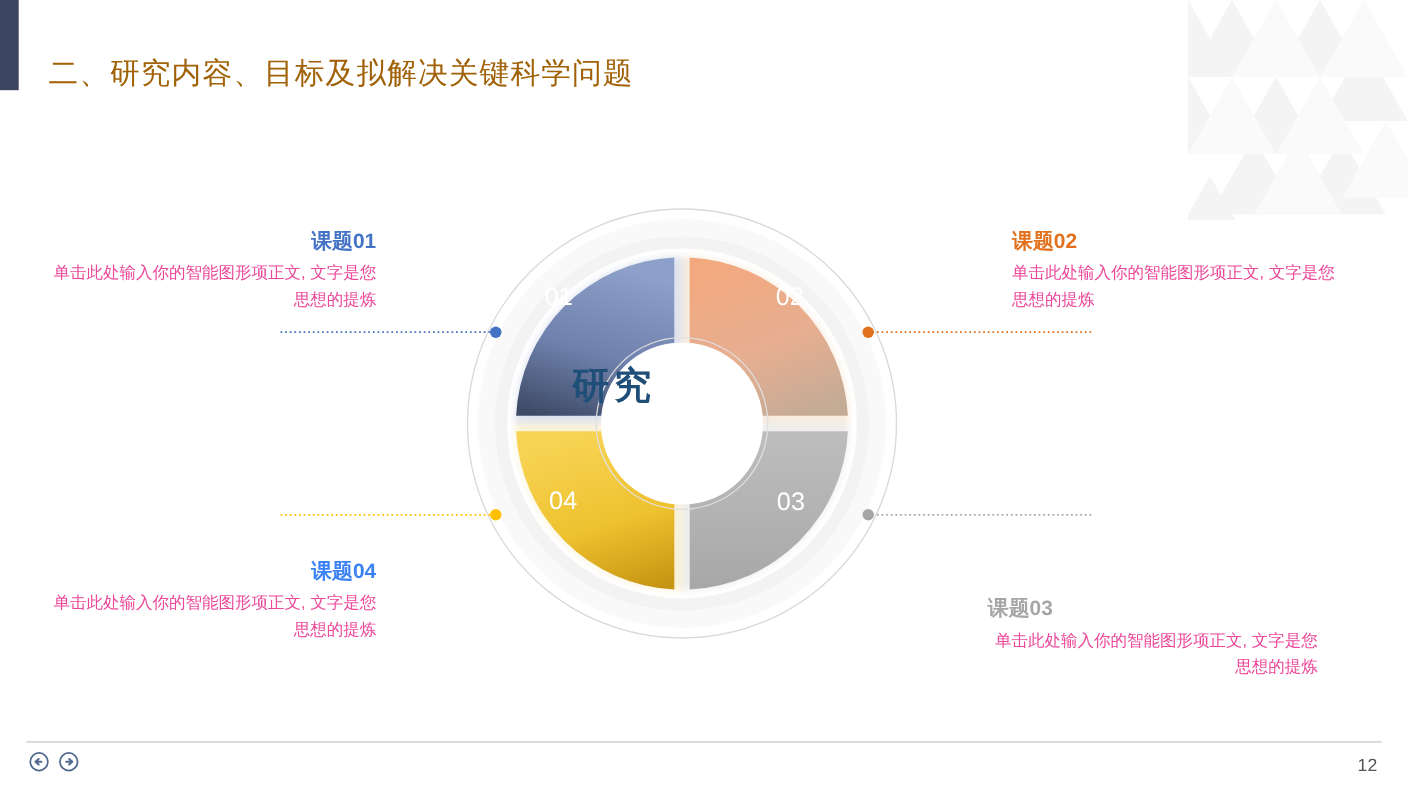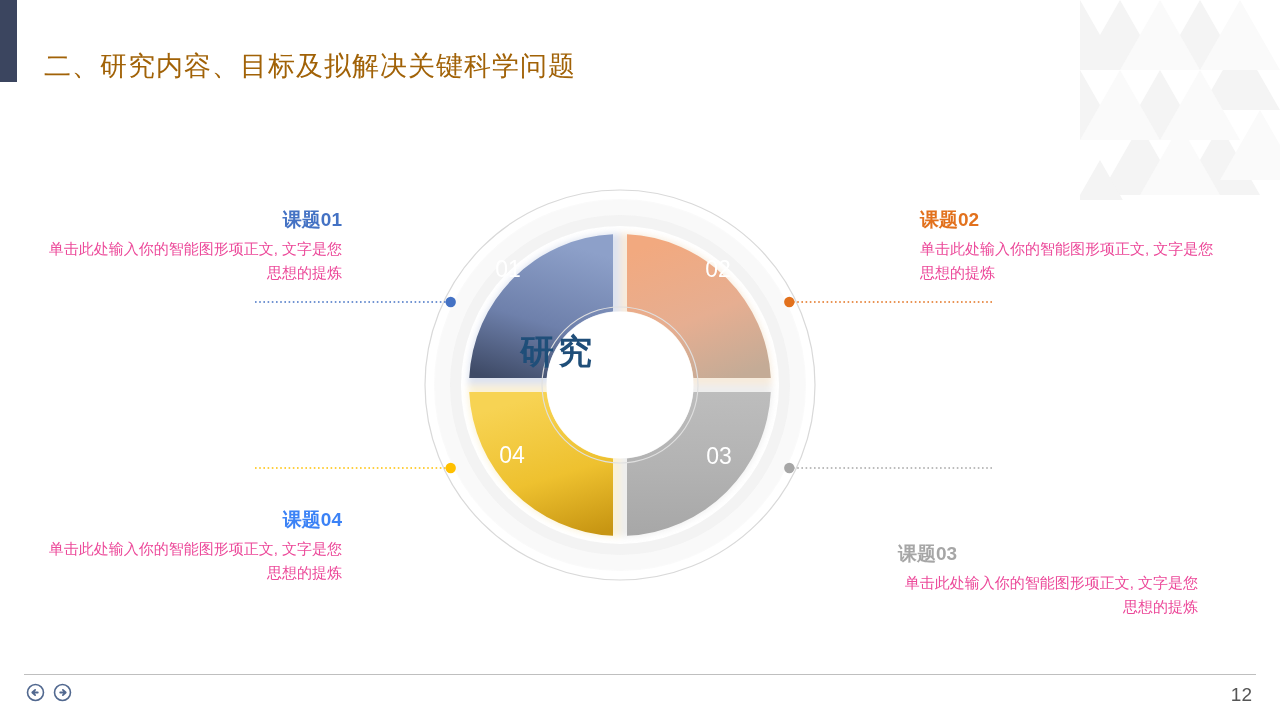--- a/index.html
+++ b/index.html
@@ -112,21 +112,21 @@
     bottom: 18px;
     display: flex;
     gap: 8px;
     align-items: center;
   }
   .nav-icons svg { display: block; }
   .page-number {
     position: absolute;
     right: 28px;
     bottom: 14px;
-    font-size: 19px;
+    font-size: 16px;
     color: #555555;
   }
 </style>
 </head>
 <body>
 
 <div class="deco-triangles">
   <svg width="200" height="200" viewBox="0 0 200 200" xmlns="http://www.w3.org/2000/svg">
     <g fill="#f4f4f4">
       <polygon points="0,0 40,70 -40,70"></polygon>

